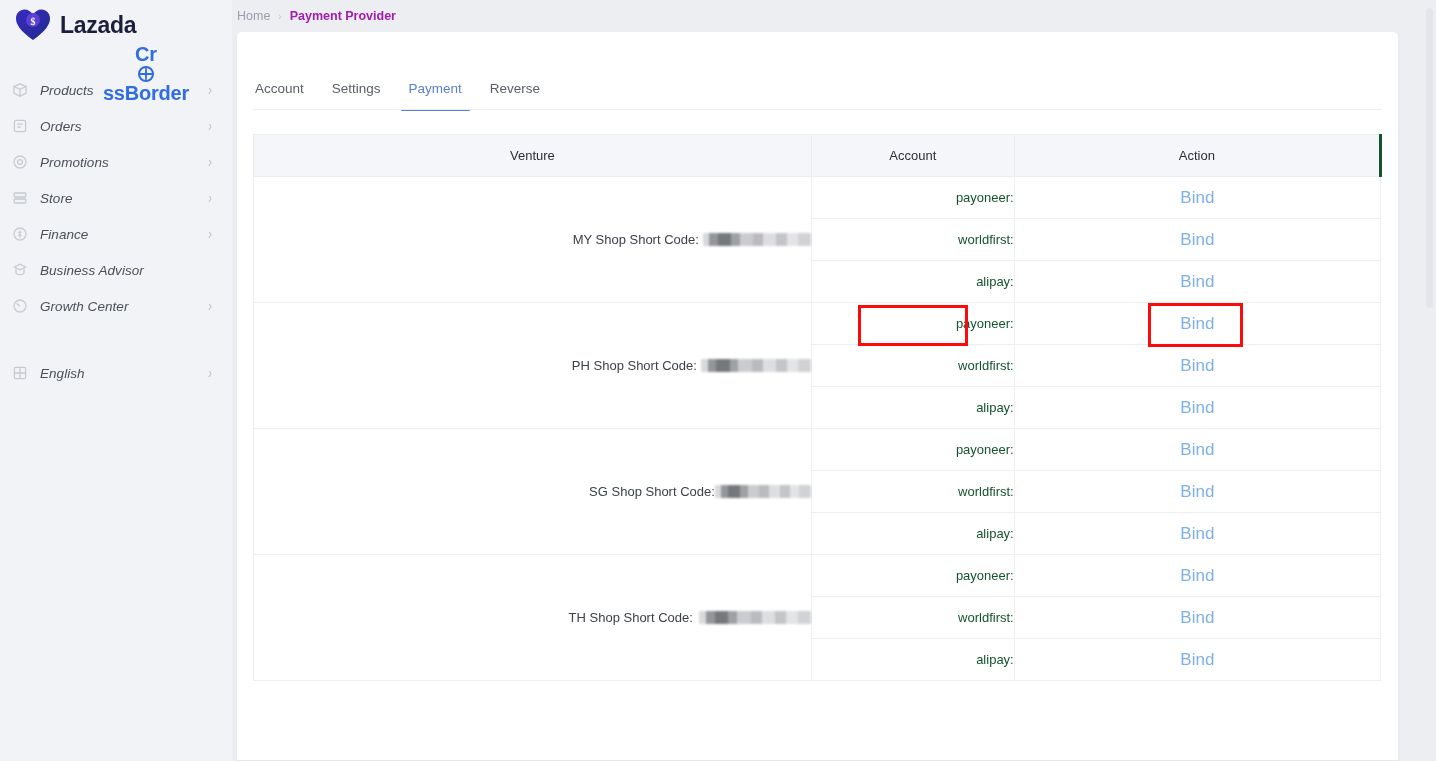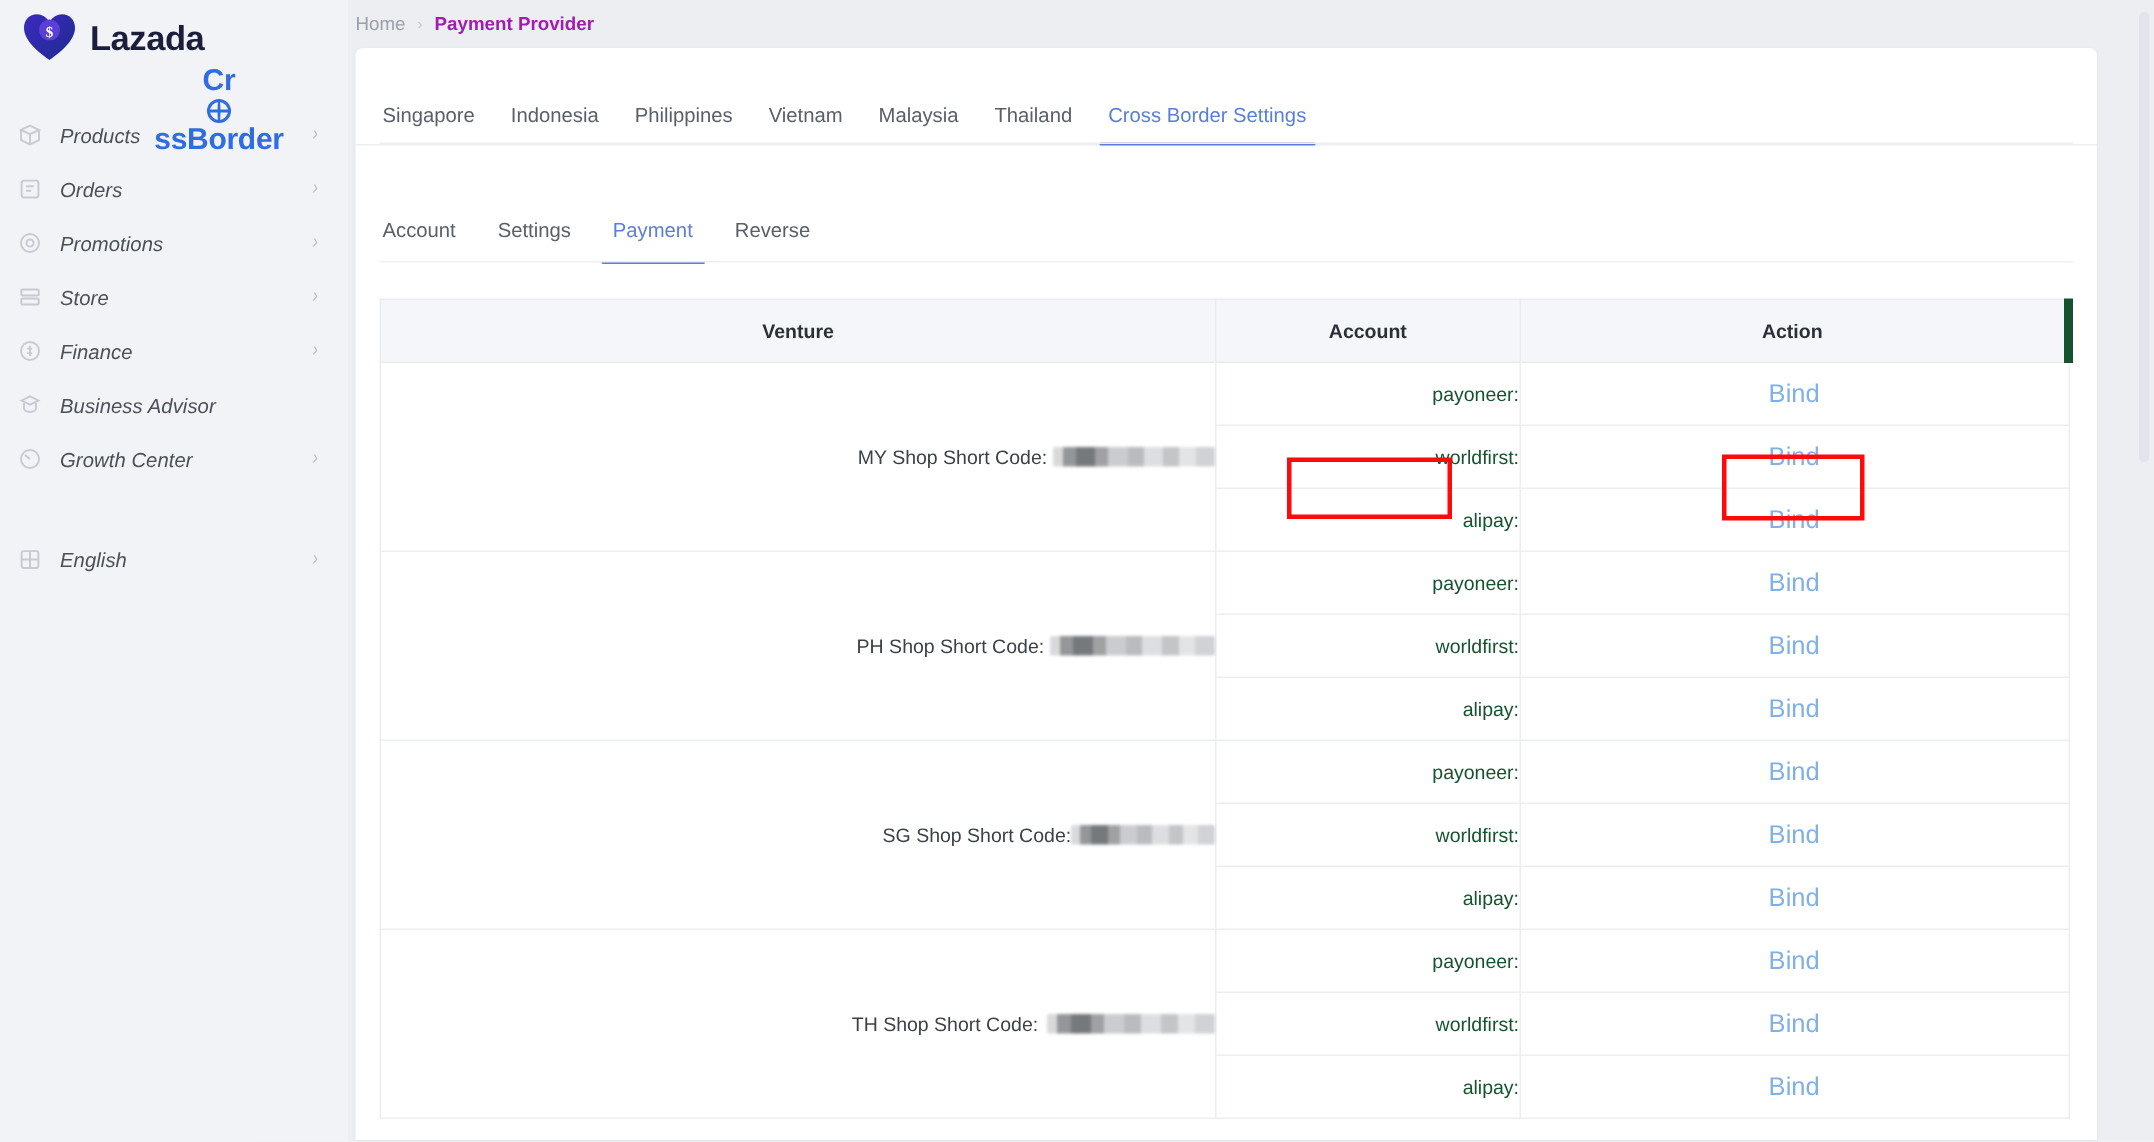--- a/index.html
+++ b/index.html
@@ -150,26 +150,26 @@
   }
 
   
   .table-wrap { padding: 24px 16px 0 16px; }
   table.ptable {
     width: 100%; border-collapse: collapse;
     table-layout: fixed;
   }
   table.ptable th {
     background: #f5f6f9;
-    font-size: 13px; font-weight: bold; color: #2b2f36;
+    font-size: 13px; font-weight: normal; color: #2b2f36;
     height: 42px; text-align: center;
     border: 1px solid #eaecf0;
     border-left: none; border-right: 1px solid #eaecf0;
   }
-  table.ptable th:last-child { border-right: 6px solid #14532d; }
+  table.ptable th:last-child { border-right: 3px solid #14532d; }
   table.ptable th:first-child { border-left: 1px solid #eaecf0; }
   td.venture {
     border: 1px solid #eceef1;
     text-align: right; vertical-align: middle;
     font-size: 13px; color: #3c4149;
     background: #fff;
   }
   td.acct, td.action {
     border: 1px solid #eceef1;
     height: 42px; text-align: center; vertical-align: middle;
@@ -354,29 +354,20 @@
   <section class="main">
 
     <div class="breadcrumb">
       <span class="bc-home">Home</span>
       <span class="bc-sep">›</span>
       <span class="bc-current">Payment Provider</span>
     </div>
 
     <div class="card">
 
-      <div class="ctabs">
-        <div class="ctab"><span>Singapore</span></div>
-        <div class="ctab"><span>Indonesia</span></div>
-        <div class="ctab"><span>Philippines</span></div>
-        <div class="ctab"><span>Vietnam</span></div>
-        <div class="ctab"><span>Malaysia</span></div>
-        <div class="ctab"><span>Thailand</span></div>
-        <div class="ctab active"><span>Cross Border Settings</span></div>
-      </div>
 
       <div class="stabs">
         <div class="stab"><span>Account</span></div>
         <div class="stab"><span>Settings</span></div>
         <div class="stab active"><span>Payment</span></div>
         <div class="stab"><span>Reverse</span></div>
       </div>
 
       <div class="table-wrap">
         <table class="ptable">

